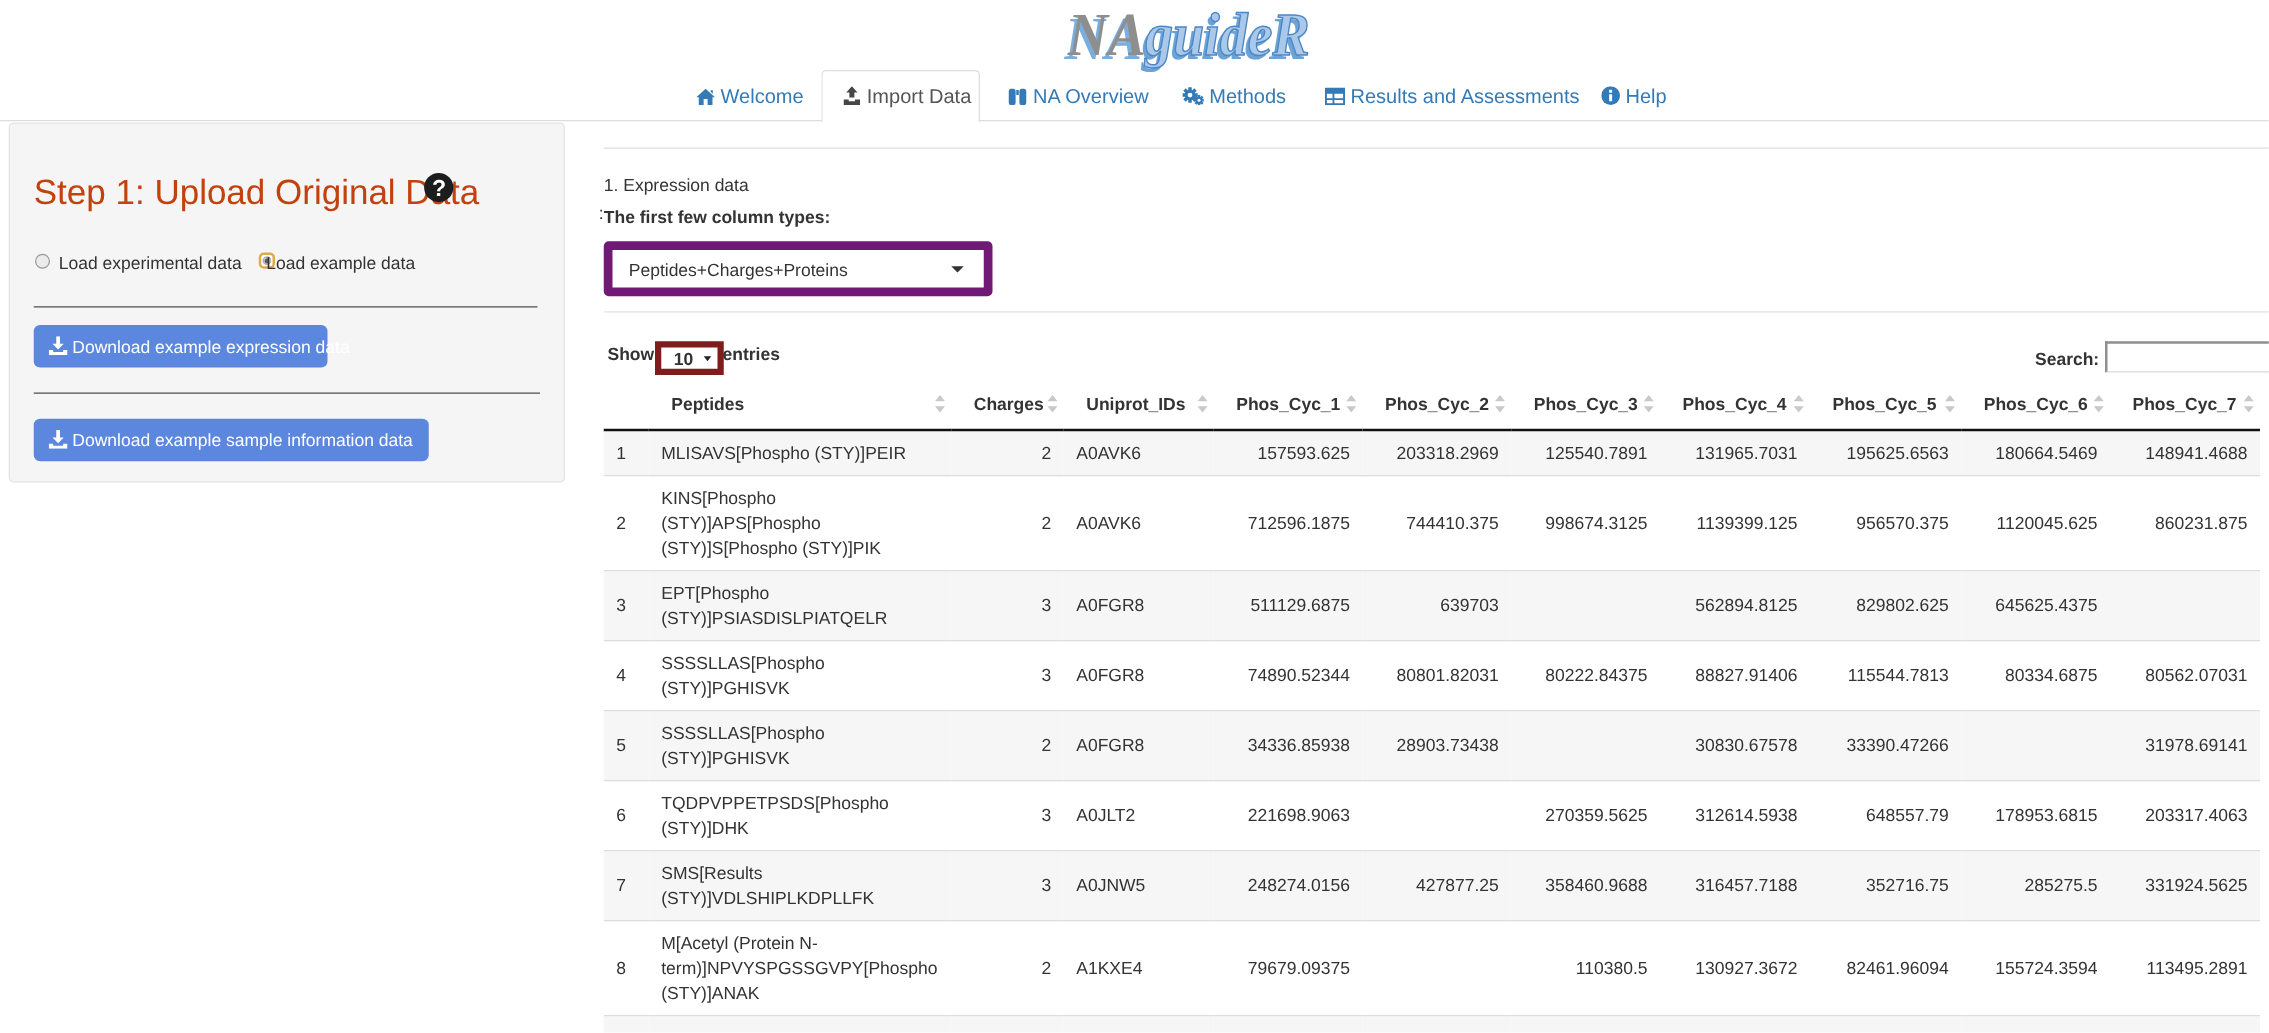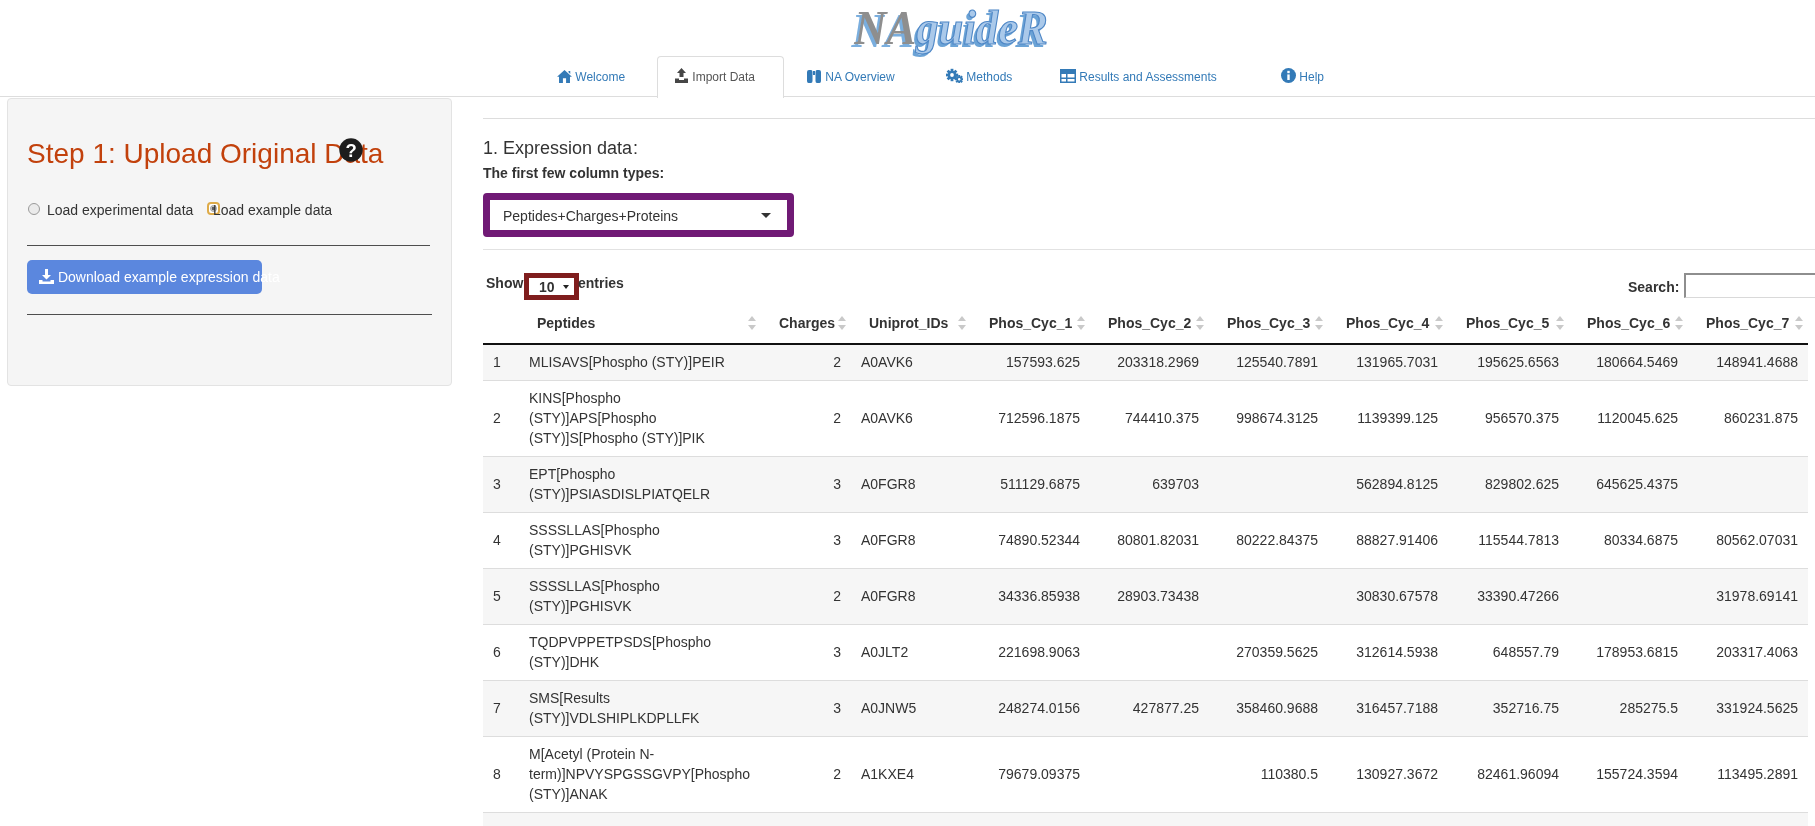--- a/index.html
+++ b/index.html
@@ -9,21 +9,21 @@
 
 #logo { position:absolute; top:-1px; left:951px; transform:translateX(-50%) scaleX(0.911); white-space:nowrap;
   font-family:"Liberation Serif", serif; font-style:italic; font-weight:bold; font-size:49px; line-height:58px; }
 #logo .na { color:#8e8e8e; text-shadow:-3px 3px 0 #7aaede; }
 #logo .gr { color:#aac9ea; text-shadow:-3px 3px 0 #6ba3d6; -webkit-text-stroke:1.2px #4e87c6; }
 
 
 #navline { position:absolute; left:0; top:96px; width:1815px; height:1px; background:#ddd; }
 .tabactive { position:absolute; left:657px; top:56px; width:125px; height:41px; background:#fff;
   border:1px solid #ddd; border-bottom:none; border-radius:4px 4px 0 0; }
-.navitem { position:absolute; top:65px; height:25px; white-space:nowrap; color:#337ab7; font-size:12px; line-height:25px; }
+.navitem { position:absolute; top:65px; height:25px; white-space:nowrap; color:#337ab7; font-size:16px; line-height:25px; }
 .navitem svg { vertical-align:-2px; }
 .navitem.dark { color:#555; }
 
 
 #well { position:absolute; left:7px; top:98px; width:443px; height:286px; background:#f5f5f5;
   border:1px solid #e3e3e3; border-radius:4px; }
 #well h3 { position:absolute; left:19px; top:41px; font-size:28px; font-weight:normal; color:#c2410c; line-height:27px; white-space:nowrap;}
 #qicon { position:absolute; left:331px; top:39px; }
 .radiorow { position:absolute; left:12px; top:101px; height:20px; }
 .rcirc { position:absolute; left:8px; top:3px; width:10px; height:10px; border:1px solid #9a9a9a; border-radius:50%; background:#ebebeb; }
@@ -31,21 +31,21 @@
 .rsq { position:absolute; left:186.5px; top:2px; width:9px; height:9px; border:2.5px solid #deab49; border-radius:4px; background:#fff; }
 .rsq .dot { position:absolute; left:1px; top:1px; width:5px; height:5px; border:1px solid #b5b5b5; border-radius:50%; background:#606060; box-shadow:0 0 0 0.5px #fff inset; }
 .rlab2 { position:absolute; left:193px; top:0px; line-height:20px; }
 .hrdark { position:absolute; height:1px; background:#4e4e4e; }
 .btn { position:absolute; left:19px; height:34px; background:#5b87de; border-radius:5px; color:#fff;
   line-height:34px; white-space:nowrap; padding:0; }
 .btn svg { vertical-align:-2px; }
 
 
 #topline { position:absolute; left:483px; top:118px; width:1332px; height:1px; background:#ddd; }
-#h4x { position:absolute; left:483px; top:137px; font-size:18px; color:#333; line-height:22px; }
+#h4x { position:absolute; left:483px; top:137px; font-size:14px; color:#333; line-height:22px; }
 #lblcol { position:absolute; left:483px; top:163px; font-weight:bold; line-height:20px; }
 #selbox { position:absolute; left:483px; top:193px; width:297px; height:30px; border:7px solid #701a75; border-radius:4px; background:#fff; }
 #selbox .txt { position:absolute; left:13px; top:6px; line-height:20px; color:#333; }
 #selbox .caret { position:absolute; right:16px; top:13px; width:0; height:0;
   border-left:5px solid transparent; border-right:5px solid transparent; border-top:5px solid #333; }
 #midline { position:absolute; left:483px; top:249px; width:1332px; height:1px; background:#e2e2e2; }
 
 #lenctl { position:absolute; left:486px; top:276px; font-weight:bold; line-height:15px; }
 #lensel { position:absolute; left:524px; top:273px; width:45px; height:17px; border:5px solid #7f1d1d; border-radius:0px; background:#fff; }
 #lensel .txt { position:absolute; left:10px; top:1px; font-weight:bold; line-height:16px; }
@@ -138,20 +138,23 @@
     <span class="rsq">
         <span class="dot"></span>
       </span>
       <span class="rlab2">Load example data</span>
   </div>
   <div class="hrdark" style="left:19px; top:146px; width:403px;"></div>
   <div class="hrdark" style="left:19px; top:215px; width:405px;"></div>
   <div class="btn" style="top:161px; width:235px;"><span style="margin-left:12px;"><svg width="15" height="15" viewBox="0 0 15 15">
           <path fill="#fff" d="M6 0 h3 v6 h3 L7.5 10.5 L3 6 h3 Z M0 11 L3.5 11 L3.5 12.5 L11.5 12.5 L11.5 11 L15 11 L15 15 L0 15 Z M12 13.2 h1.1 v1 h-1.1 Z"></path>
         </svg></span> Download example expression data</div>
+  <div class="btn" style="top:236px; width:316px;"><span style="margin-left:12px;"><svg width="15" height="15" viewBox="0 0 15 15">
+          <path fill="#fff" d="M6 0 h3 v6 h3 L7.5 10.5 L3 6 h3 Z M0 11 L3.5 11 L3.5 12.5 L11.5 12.5 L11.5 11 L15 11 L15 15 L0 15 Z M12 13.2 h1.1 v1 h-1.1 Z"></path>
+        </svg></span> Download example sample information data</div>
 </div>
 
 <div id="topline"></div>
 <div id="h4x">1. Expression data <span style="margin-left:-4px">:</span></div>
 <div id="lblcol">The first few column types:</div>
 <div id="selbox">
     <span class="txt">Peptides+Charges+Proteins</span>
     <span class="caret"></span>
   </div>
 <div id="midline"></div>

